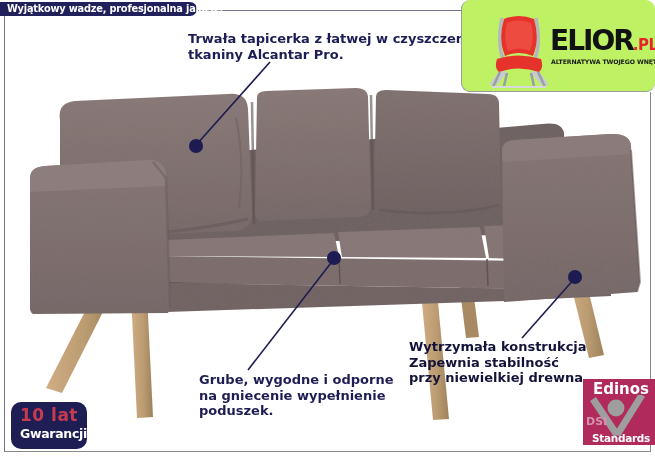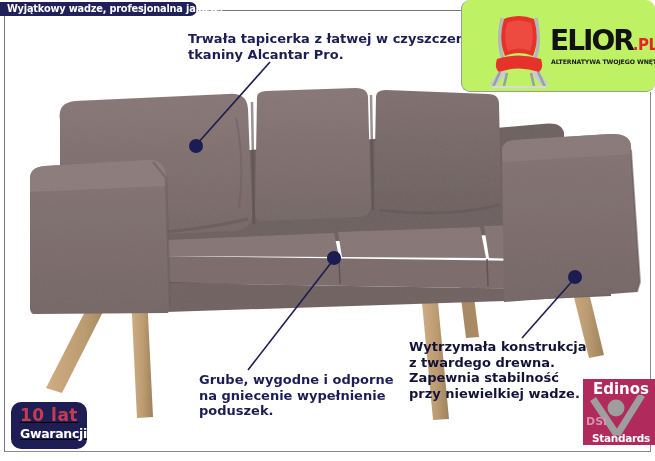--- a/index.html
+++ b/index.html
@@ -45,21 +45,20 @@
   #elior-tagline{
     position:absolute;left:89px;top:58px;font-size:6.2px;font-weight:bold;color:#1a1a1a;
     letter-spacing:-0.1px;white-space:nowrap;
   }
 
   
   #warranty{
     position:absolute;left:11px;top:402px;width:76px;height:47px;background:#1e1e55;
     border-radius:10px;text-align:center;box-sizing:border-box;padding-top:3px;
     box-shadow:0 0 0 1px rgba(255,255,255,.6);
-    text-decoration:underline;
   }
   #warranty .years{color:#c63b4f;font-weight:bold;font-size:17px;line-height:20px;letter-spacing:0.5px;}
   #warranty .label{color:#ffffff;font-weight:bold;font-size:12.5px;line-height:17px;letter-spacing:-0.3px;text-align:right;}
 
   
   #cert{
     position:absolute;left:583px;top:379px;width:68px;height:66px;background:#b02a5c;
     overflow:hidden;
     padding-left:8px;
   }
@@ -163,23 +162,22 @@
   <div>Trwała tapicerka z łatwej w czyszczeniu</div>
   <div>tkaniny Alcantar Pro.</div>
 </div>
 <div class="ann" id="ann-cushions">
   <div>Grube, wygodne i odporne</div>
   <div>na gniecenie wypełnienie</div>
   <div>poduszek.</div>
 </div>
 <div class="ann" id="ann-frame">
   <div>Wytrzymała konstrukcja</div>
-  <div>z twardego drewna.</div>
   <div>Zapewnia stabilność</div>
-  <div>przy niewielkiej wadze.</div>
+  <div>przy niewielkiej drewna.</div>
 </div>
 
 <div id="logo-box">
   <svg id="chair-icon" viewBox="0 0 64 76">
     <path d="M14,56 Q6,66 2,72 L10,72 Q16,64 20,60 Z" fill="#c9ccce"></path>
     <path d="M50,56 Q58,66 62,72 L54,72 Q48,64 44,60 Z" fill="#c9ccce"></path>
     <path d="M15,5 Q10,30 16,46" stroke="#b4b8bc" stroke-width="3.5" fill="none"></path>
     <path d="M49,5 Q54,30 48,46" stroke="#b4b8bc" stroke-width="3.5" fill="none"></path>
     <path d="M17,6 Q32,0 47,6 Q53,26 46,43 Q32,37 18,43 Q11,26 17,6 Z" fill="#e5332c"></path>
     <path d="M20,10 Q32,5 44,10 Q48,25 43,38 Q32,33 21,38 Q16,25 20,10 Z" fill="#ef4f44" opacity="0.85"></path>

